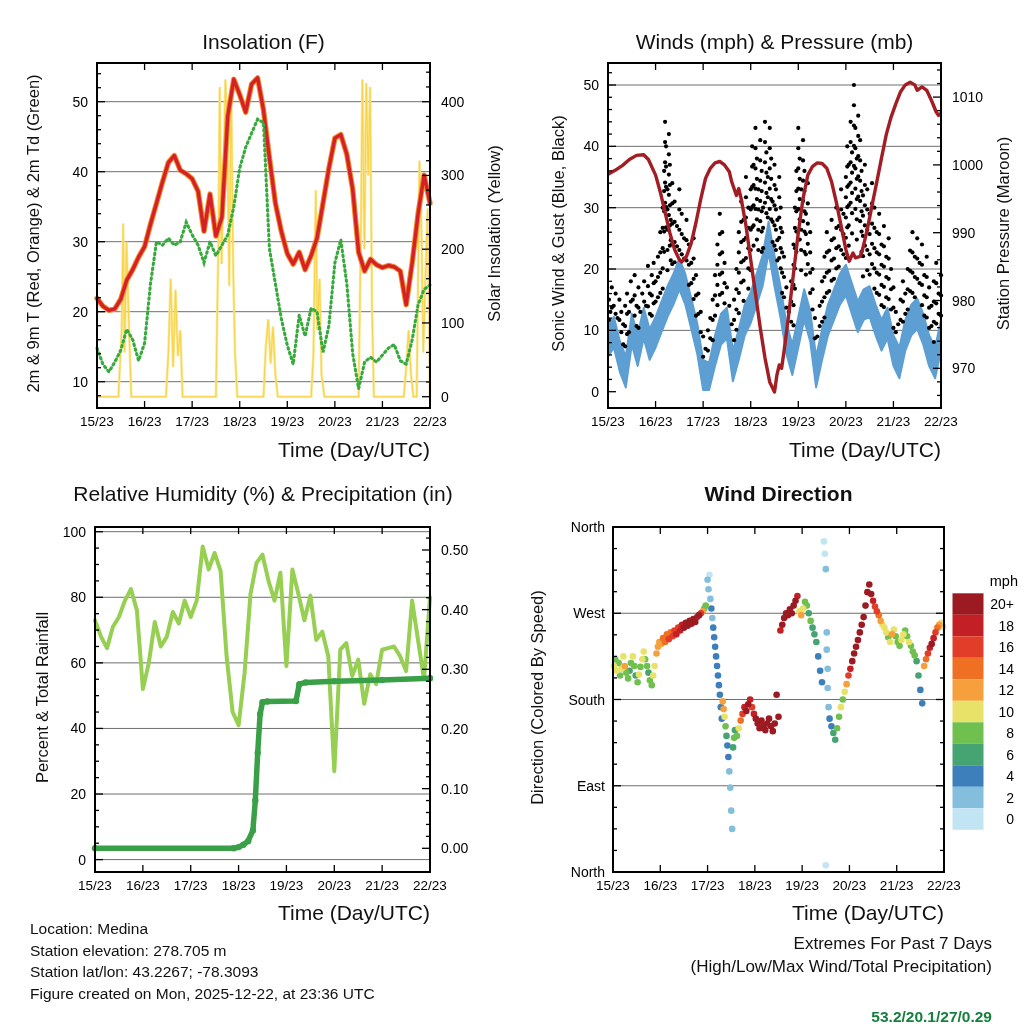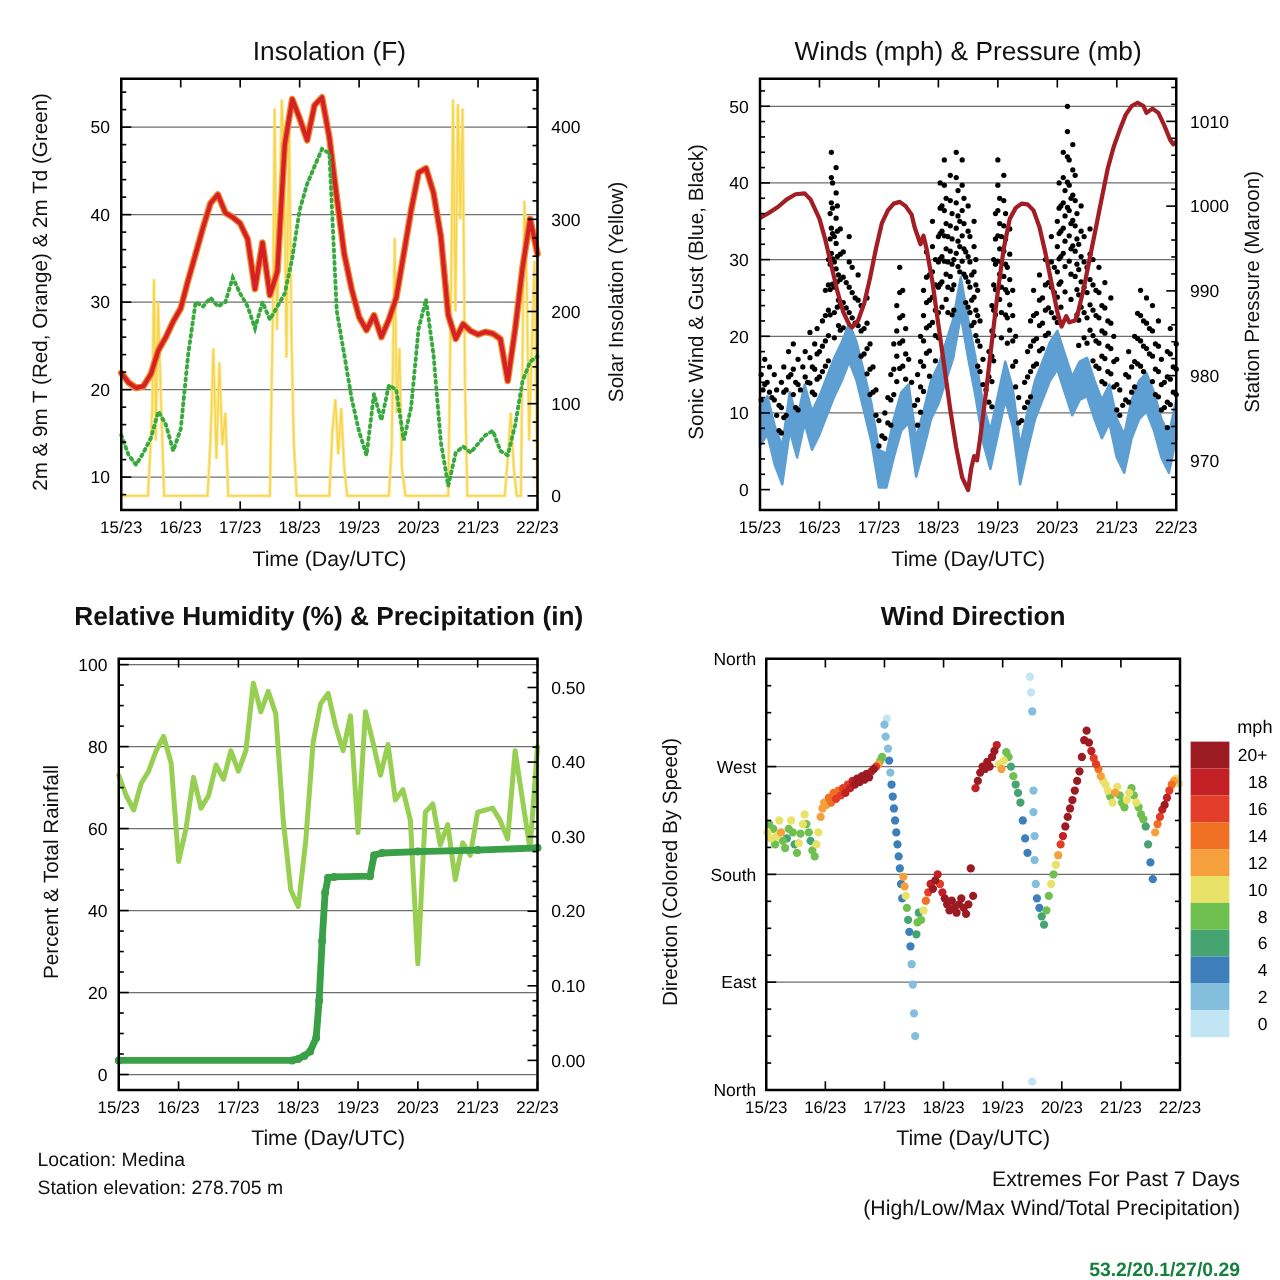--- a/index.html
+++ b/index.html
@@ -1,20 +1,20 @@
 <!DOCTYPE html>
 <html><head>
 <meta charset="utf-8">
 <style>
   html,body{margin:0;padding:0;background:#fff;}
   body{width:1024px;height:1024px;position:relative;overflow:hidden;
        font-family:"Liberation Sans",sans-serif;color:#111;}
   .abs{position:absolute;}
   .title{font-size:21px;text-align:center;white-space:nowrap;}
-  .xlabel{font-size:17px;text-align:center;white-space:nowrap;}
+  .xlabel{font-size:21px;text-align:right;white-space:nowrap;}
   .ylabel{font-size:16.5px;text-align:center;white-space:nowrap;transform:rotate(-90deg);}
   .yl-wrap{width:440px;height:22px;}
   .footer{font-size:15.5px;line-height:21.5px;white-space:nowrap;}
   .extremes{font-size:17px;line-height:22.5px;text-align:right;white-space:nowrap;}
   .extremes .vals{font-weight:bold;font-size:15.5px;}
   svg{position:absolute;left:0;top:0;}
 </style>
 </head>
 <body>
 
@@ -1172,21 +1172,21 @@
     <rect x="952.5" y="765.3" width="31" height="21.5" fill="#3c7fbb"></rect>
     <text x="1014" y="781.05" text-anchor="end" font-size="14" fill="#000" font-family="&quot;Liberation Sans&quot;,sans-serif">4</text>
     <rect x="952.5" y="786.8" width="31" height="21.5" fill="#83bedd"></rect>
     <text x="1014" y="802.55" text-anchor="end" font-size="14" fill="#000" font-family="&quot;Liberation Sans&quot;,sans-serif">2</text>
     <rect x="952.5" y="808.3" width="31" height="21.5" fill="#c2e5f4"></rect>
     <text x="1014" y="824.05" text-anchor="end" font-size="14" fill="#000" font-family="&quot;Liberation Sans&quot;,sans-serif">0</text>
   </svg>
 
 <div class="abs title" style="left:97px;top:30px;width:333px;">Insolation (F)</div>
 <div class="abs title" style="left:608px;top:30px;width:333px;">Winds (mph) &amp; Pressure (mb)</div>
-<div class="abs title" style="left:28px;top:482px;width:470px;font-weight:bold;">Relative Humidity (%) &amp; Precipitation (in)</div>
+<div class="abs title" style="left:28px;top:482px;width:470px;">Relative Humidity (%) &amp; Precipitation (in)</div>
 <div class="abs title" style="left:613px;top:482px;width:331px;font-weight:bold;">Wind Direction</div>
 
 <div class="abs xlabel" style="left:97px;top:438px;width:333px;">Time (Day/UTC)</div>
 <div class="abs xlabel" style="left:608px;top:438px;width:333px;">Time (Day/UTC)</div>
 <div class="abs xlabel" style="left:95px;top:901px;width:335px;">Time (Day/UTC)</div>
 <div class="abs xlabel" style="left:613px;top:901px;width:331px;">Time (Day/UTC)</div>
 
 <div class="abs yl-wrap" style="left:-187px;top:224px;">
     <div class="ylabel">2m &amp; 9m T (Red, Orange) &amp; 2m Td (Green)</div>
   </div>
@@ -1202,19 +1202,21 @@
 <div class="abs yl-wrap" style="left:-178px;top:688px;">
     <div class="ylabel">Percent &amp; Total Rainfall</div>
   </div>
 <div class="abs yl-wrap" style="left:317px;top:688px;">
     <div class="ylabel">Direction (Colored By Speed)</div>
   </div>
 
 <div class="abs footer" style="left:30px;top:918px;">
   <div>Location: Medina</div>
   <div>Station elevation: 278.705 m</div>
+  <div>Station lat/lon: 43.2267; -78.3093</div>
+  <div>Figure created on Mon, 2025-12-22, at 23:36 UTC</div>
 </div>
 
 <div class="abs extremes" style="right:32px;top:933px;">
   <div>Extremes For Past 7 Days</div>
   <div>(High/Low/Max Wind/Total Precipitation)</div>
   <div class="vals" id="extremes-vals" style="color: #15803d; margin-top: 28px;">53.2/20.1/27/0.29</div>
 </div>
 
 </body></html>

